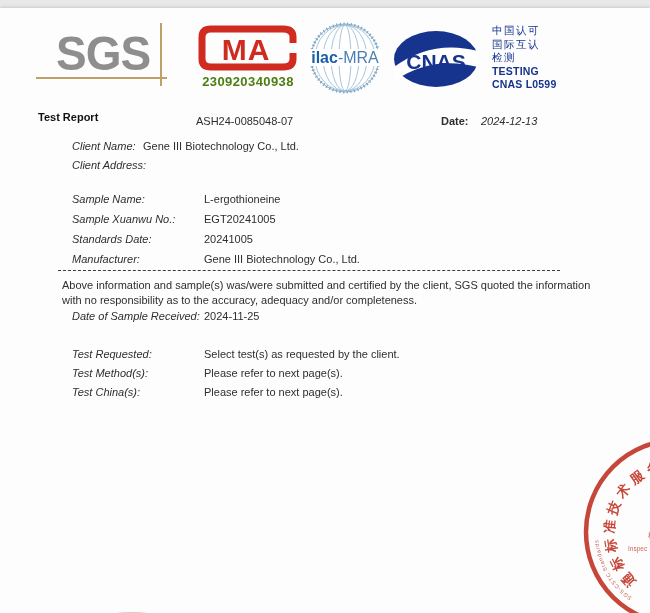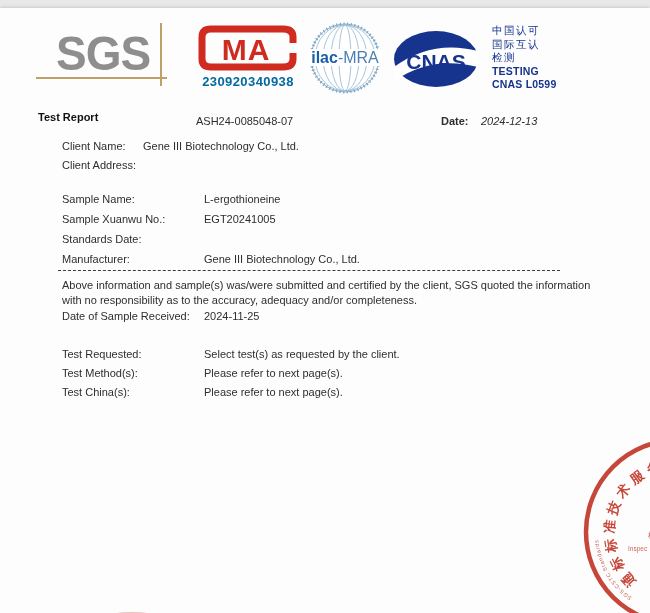--- a/index.html
+++ b/index.html
@@ -5,33 +5,33 @@
   html,body{margin:0;padding:0;}
   body{font-family:"Liberation Sans","DejaVu Sans",sans-serif;background:#e8e8e8;}
   #page{position:relative;width:650px;height:613px;background:#fdfdfd;overflow:hidden;margin:8px auto;
         box-shadow:0 0 4px rgba(0,0,0,.2);}
   .abs{position:absolute;}
   
   .sgs-text{left:56px;top:21px;font-size:46px;font-weight:bold;color:#8e8e8e;letter-spacing:-1px;
             transform:scaleY(1.04);transform-origin:top left;line-height:46px;}
   .mark-v{left:160px;top:15px;width:2px;height:63px;background:#bfa068;}
   .mark-h{left:36px;top:69px;width:131px;height:2px;background:#bfa068;}
-  .cma-num{left:193px;top:66px;width:110px;text-align:center;color:#0369a1;font-size:13px;
+  .cma-num{left:193px;top:66px;width:110px;text-align:center;color:#4d7c0f;font-size:13px;
            font-weight:bold;letter-spacing:.4px;}
   .accred{left:492px;top:16px;color:#16338e;font-size:10.5px;line-height:13.5px;}
   .accred .cn{letter-spacing:1.5px;}
   .accred .en{font-weight:bold;letter-spacing:.2px;}
   
   .t{color:#2e2e2e;font-size:11px;line-height:14px;}
   .title{left:38px;top:103px;font-size:11px;font-weight:bold;color:#111;}
   .report-no{left:196px;top:106px;}
   .date-lbl{left:441px;top:106px;font-weight:bold;}
   .date-val{left:481px;top:106px;font-style:italic;}
   .row{left:0;width:650px;height:15px;}
-  .lbl{position:absolute;left:62px;}
+  .lbl{position:absolute;left:72px;font-style:italic;}
   .val-client{position:absolute;left:143px;width:482px;line-height:15.5px;}
   .val{position:absolute;left:204px;width:430px;}
   .dashline{left:58px;top:262px;width:502px;border-top:1.6px dashed #3c3c3c;}
   .disclaimer{left:62px;top:270px;width:532px;line-height:15px;}
   
   .stamp{left:570px;top:418px;opacity:.93;}
   .stamp-bottom{left:86px;top:604px;width:86px;height:28px;border:3px solid rgba(190,70,50,.42);
                 border-radius:50%;filter:blur(.7px);opacity:.75;}
 </style>
 </head>
@@ -90,20 +90,21 @@
   <div class="abs t row" style="top:184px">
     <span class="lbl">Sample Name:</span>
     <span class="val">L-ergothioneine</span>
   </div>
   <div class="abs t row" style="top:204px">
     <span class="lbl">Sample Xuanwu No.:</span>
     <span class="val">EGT20241005</span>
   </div>
   <div class="abs t row" style="top:224px">
     <span class="lbl">Standards Date:</span>
+    <span class="val">20241005</span>
   </div>
   <div class="abs t row" style="top:244px">
     <span class="lbl">Manufacturer:</span>
     <span class="val">Gene III Biotechnology Co., Ltd.</span>
   </div>
 
   <div class="abs dashline"></div>
   <div class="abs t disclaimer">Above information and sample(s) was/were submitted and certified by the client, SGS quoted the information with no responsibility as to the accuracy, adequacy and/or completeness.</div>
 
   <div class="abs t row" style="top:301px">

